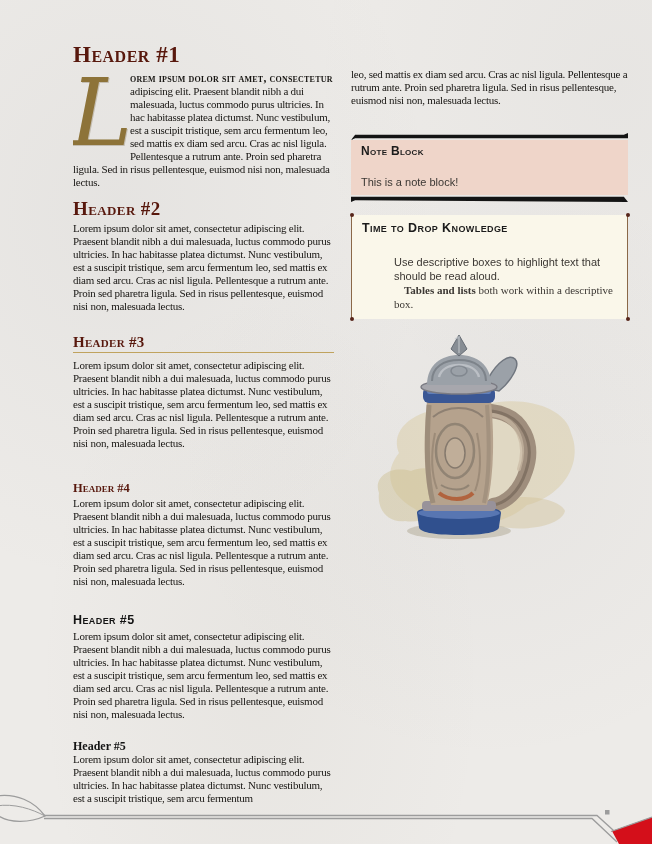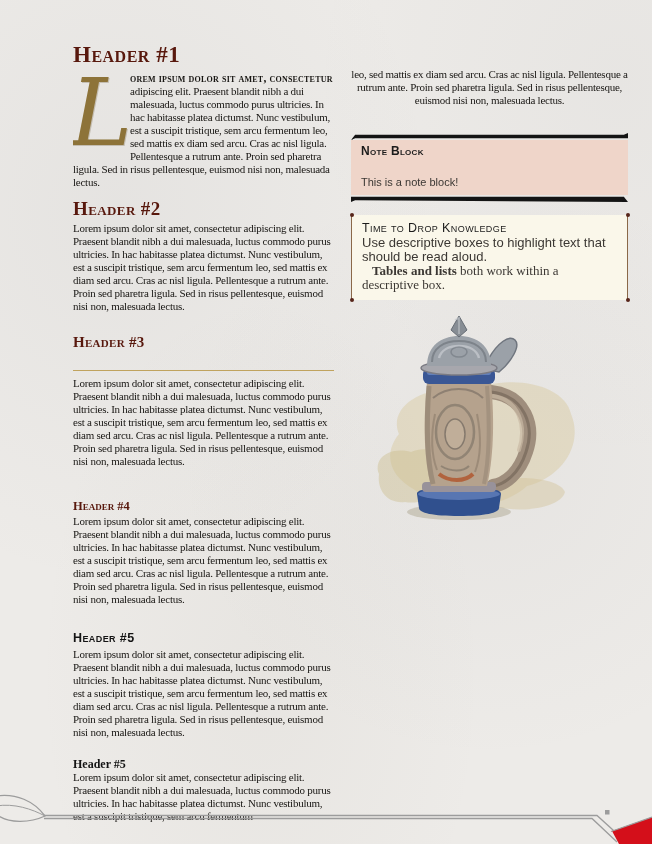--- a/index.html
+++ b/index.html
@@ -17,32 +17,32 @@
     color:#181613;
   }
   .columns{position:absolute;left:73px;top:42px;width:555px;display:flex;gap:17px;}
   .col{box-sizing:border-box;}
   .col-left{width:261px;}
   .col-right{width:277px;padding-top:26px;}
 
   h1,h2,h3,h4{font-family:"Liberation Serif",serif;font-variant:small-caps;color:#58180d;font-weight:700;margin:0;}
   h1{font-size:23px;line-height:26px;letter-spacing:.5px;margin-bottom:4px;}
   h2{font-size:19px;line-height:22px;letter-spacing:.4px;margin-top:9px;margin-bottom:2px;}
-  h3{font-size:15px;line-height:16px;letter-spacing:.3px;margin-top:8px;padding-bottom:20px;border-bottom:1.5px solid #c0a35e;margin-bottom:6px;}
+  h3{font-size:15px;line-height:16px;letter-spacing:.3px;margin-top:8px;padding-bottom:2px;border-bottom:1.5px solid #c0a35e;margin-bottom:6px;}
   h4{font-size:12.5px;line-height:15px;margin-top:18px;margin-bottom:1px;}
   .h5-sans{font-family:"Liberation Sans",sans-serif;font-variant:small-caps;font-weight:700;color:#141414;font-size:12.5px;line-height:16px;letter-spacing:.4px;margin:11px 0 2px 0;}
   .h6-serif{font-family:"Liberation Serif",serif;font-weight:700;color:#141414;font-size:12px;line-height:14px;margin:5px 0 0 0;}
 
   .para{
     font-size:11px;letter-spacing:-0.25px;line-height:13px;
     margin:0;height:104px;overflow:hidden;text-align:left;
   }
   .para.lead{height:117px;}
   .para.cut{height:54px;}
-  .para.cont{height:54px;text-align:center;}
+  .para.cont{height:54px;}
 
   .drop-cap{
     float:left;
     font-family:"DejaVu Serif",serif;font-style:italic;
     font-size:94px;line-height:78px;
     width:54px;height:86px;
     margin:2px 6px 0 -3px;
     color:#8d7339;
     text-shadow:1px 1px 0 rgba(90,70,30,.25);
   }
@@ -56,22 +56,22 @@
   .note-text{font-family:"Liberation Sans",sans-serif;font-size:11px;line-height:13px;color:#3b3733;margin-top:18px;}
 
   
   .desc-box{
     margin-top:13px;position:relative;
     background:#faf7ea;
     border-left:1px solid #8a6848;border-right:1px solid #8a6848;
     padding:6px 10px 8px 10px;
     min-height:68px;
   }
-  .desc-title{font-family:"Liberation Sans",sans-serif;font-variant:small-caps;font-weight:400;font-size:12.5px;line-height:15px;color:#1b1b1b;letter-spacing:.4px;margin-bottom:0;}
-  .desc-text{font-family:"Liberation Sans",sans-serif;font-size:13px;line-height:14px;color:#3b3733;}
+  .desc-title{font-family:"Liberation Sans",sans-serif;font-variant:small-caps;font-weight:700;font-size:12.5px;line-height:15px;color:#1b1b1b;letter-spacing:.4px;margin-bottom:19px;}
+  .desc-text{font-family:"Liberation Sans",sans-serif;font-size:11px;line-height:14px;color:#3b3733;margin-left:32px;}
   .desc-text.indent{text-indent:10px;font-family:Liberation Serif, serif;}
   .corner-dot{position:absolute;width:4px;height:4px;border-radius:50%;background:#57251a;}
   .dot-tl{top:-2px;left:-2.5px;} .dot-tr{top:-2px;right:-2.5px;}
   .dot-bl{bottom:-2px;left:-2.5px;} .dot-br{bottom:-2px;right:-2.5px;}
 
   .illustration-wrap{margin:14px 0 0 18px;width:238px;height:212px;}
 
   .footer{position:absolute;left:0;bottom:0;width:652px;height:56px;}
 </style>
 </head>

